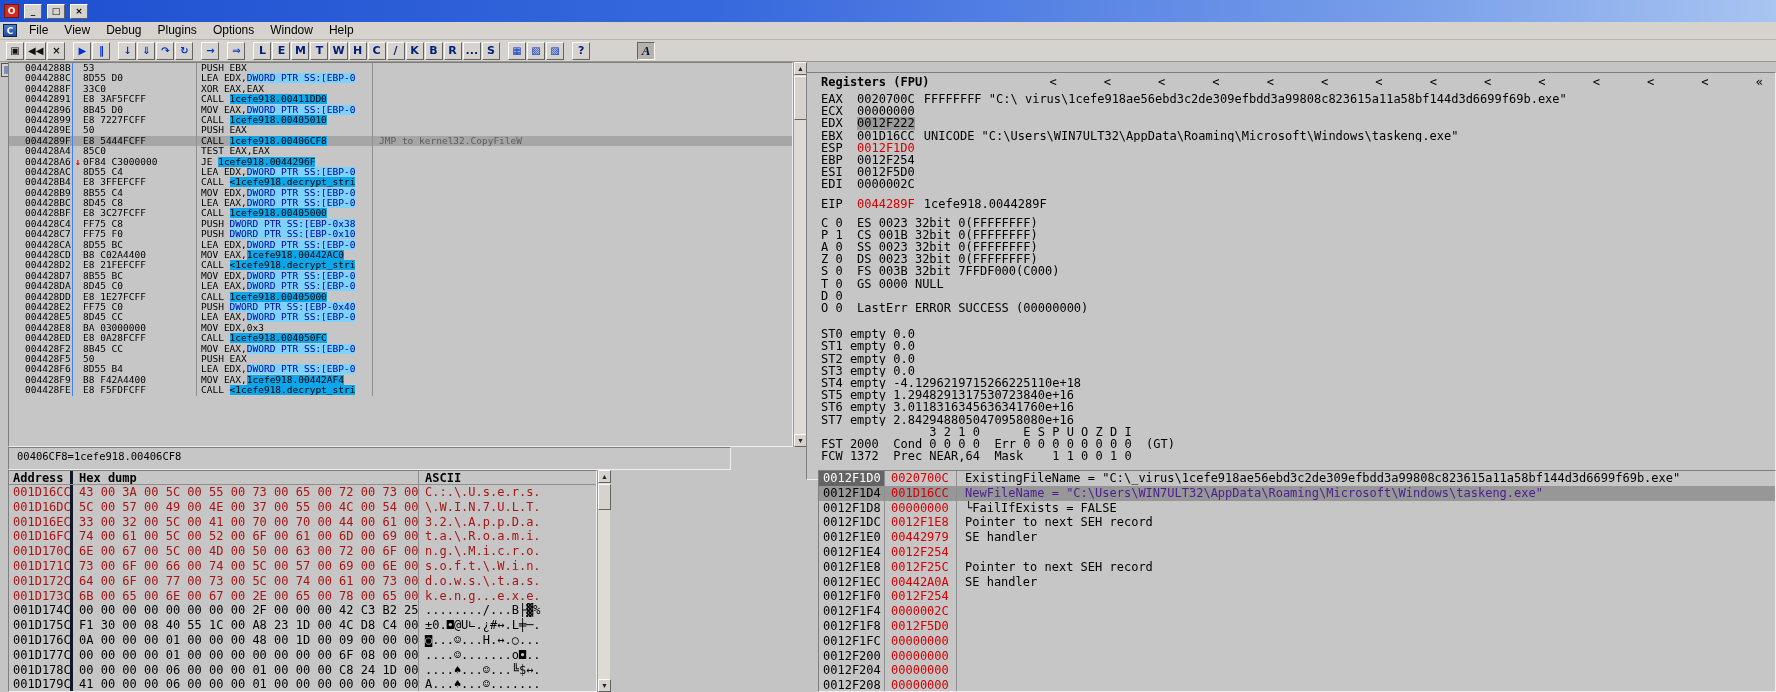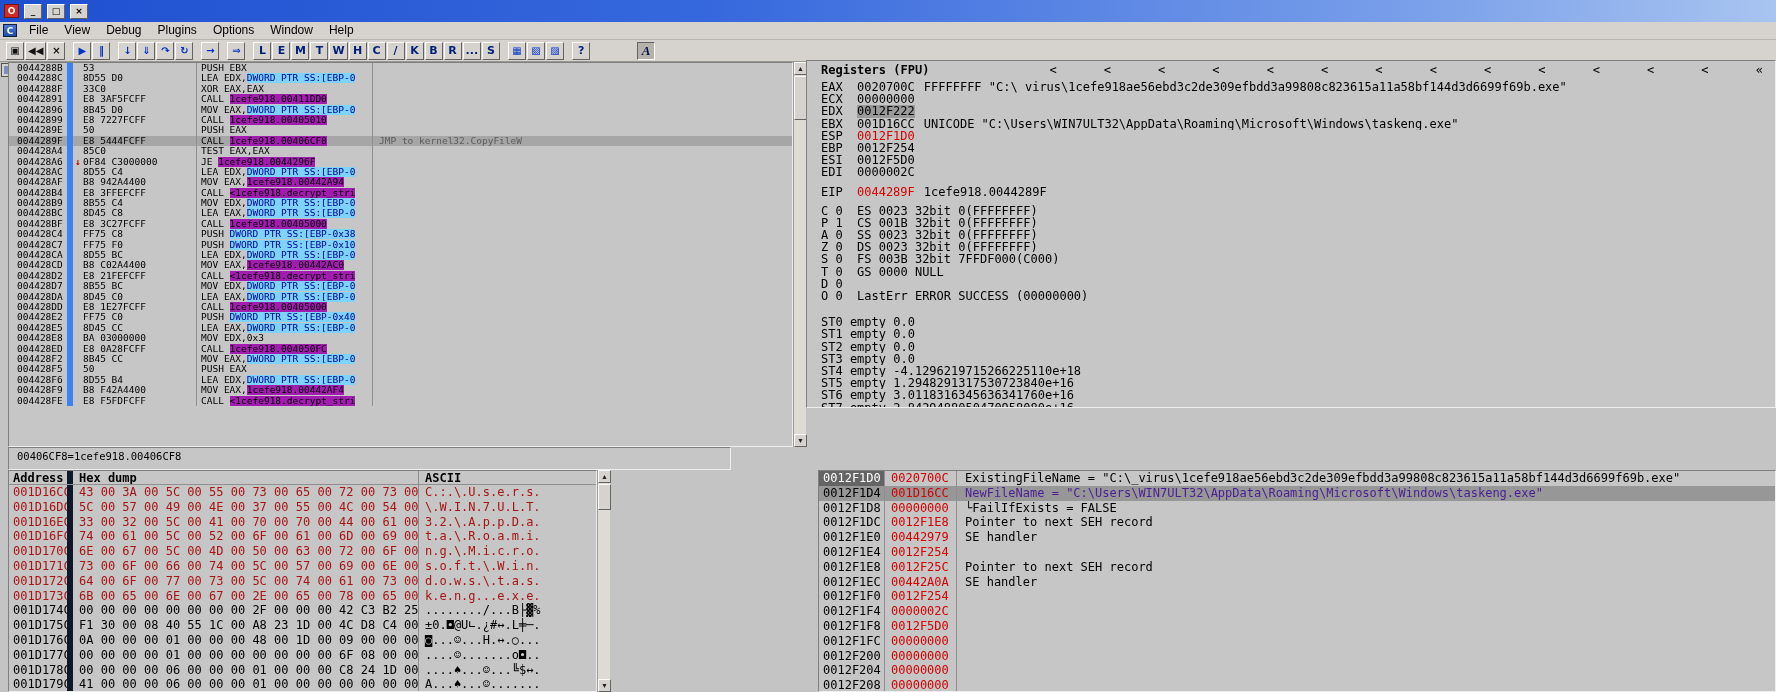--- a/index.html
+++ b/index.html
@@ -36,61 +36,61 @@
   .tb-btn.pressed{background:#b5b2aa;border-color:#636363 #fbfaf8 #fbfaf8 #636363;
     font-family:"Liberation Serif",serif;font-style:italic;font-size:13px;color:#001050}
 
   
   .pane{position:absolute;background:#c6c6c6;border:1px solid;border-color:#7f7f7f #eeeeee #eeeeee #7f7f7f}
 
   
   .disasm{left:8px;top:62px;width:785px;height:385px;font:9.5px "DejaVu Sans Mono",monospace;overflow:hidden}
   .drow{display:flex;height:10.4px;line-height:10.5px;overflow:hidden}
   .drow.sel{background:#a6a6a6}
-  .c-addr{flex:0 0 64px;padding-left:8px;border-right:6px solid #3b82f6;overflow:hidden}
+  .c-addr{flex:0 0 64px;padding-left:16px;border-right:1px solid #3b82f6;overflow:hidden}
   .c-bytes{flex:0 0 124px;display:flex;border-right:1px solid #8f8f8f;overflow:hidden}
   .abox{flex:0 0 10px;text-align:center;color:#cc0000;font-weight:bold}
   .c-ins{flex:0 0 176px;padding-left:4px;border-right:1px solid #8f8f8f;white-space:pre;overflow:hidden}
-  .seg-y{background:#a21caf;color:#000}
+  .seg-y{background:#0ea5e9;color:#000}
   .seg-m{background:#7dd3fc;color:#00009a}
   .c-cmt{flex:1;padding-left:6px;color:#5c5c5c;overflow:hidden}
 
   
   .vscroll{position:absolute;width:13px;background:#dedbd5;border-left:1px solid #9a9a9a}
   .vs-disasm{left:793px;top:62px;height:385px}
   .vs-dump{left:597px;top:470px;height:222px}
   .sb{position:absolute;left:0;width:13px;height:13px;background:#d6d3ce;border:1px solid;
     border-color:#fbfaf8 #636363 #636363 #fbfaf8;font-size:7px;line-height:11px;text-align:center;color:#222}
   .sb.up{top:0}.sb.down{bottom:0}
   .thumb{position:absolute;left:0;width:13px;background:#d6d3ce;border:1px solid;border-color:#fbfaf8 #636363 #636363 #fbfaf8}
   .vs-disasm .thumb{top:14px;height:44px}
   .vs-dump .thumb{top:14px;height:26px}
 
   
-  .registers{left:806px;top:60px;width:970px;height:348px;font:12px "DejaVu Sans Mono",monospace;overflow:hidden}
+  .registers{left:806px;top:72px;width:970px;height:408px;font:12px "DejaVu Sans Mono",monospace;overflow:hidden}
   .reg-header{height:16px;display:flex;align-items:center;padding:1px 12px 0 14px;font-weight:bold}
   .reg-arrows{flex:1;display:flex;justify-content:space-between;margin-left:120px;font-weight:normal}
   .reg-content{padding:4px 0 0 14px}
   .rline{height:12.2px;line-height:12.4px;display:flex;overflow:hidden}
   .rname{flex:0 0 36px}
   .rval.red{color:#d40000}
   .rval.hl{background:#9a9a9a}
   .rextra{margin-left:9px;white-space:pre}
   .pline{height:12.2px;line-height:12.4px;white-space:pre;overflow:hidden}
   .vgap{height:7px}
 
   
   .infopane{left:8px;top:447px;width:723px;height:23px;font:10.5px "DejaVu Sans Mono",monospace;padding:2px 0 0 8px}
 
   
   .dump{left:8px;top:470px;width:589px;height:222px;font:12px "DejaVu Sans Mono",monospace;overflow:hidden}
   .mhead{display:flex;height:14px;line-height:14px;border-bottom:1px solid #8f8f8f;font-weight:bold}
   .mrow{display:flex;height:14.8px;line-height:14.9px;overflow:hidden}
   .mrow.red{color:#a81414}
-  .m-addr{flex:0 0 64px;padding-left:4px;border-right:6px solid #0f172a;overflow:hidden}
+  .m-addr{flex:0 0 64px;padding-left:4px;border-right:3px solid #0f172a;overflow:hidden}
   .m-hex{flex:0 0 346px;padding-left:6px;border-right:1px solid #8f8f8f;white-space:pre;overflow:hidden}
   .m-ascii{flex:1;padding-left:6px;white-space:pre;overflow:hidden}
 
   
   .stack{left:818px;top:470px;width:958px;height:222px;font:12px "DejaVu Sans Mono",monospace;overflow:hidden}
   .srow{display:flex;height:14.8px;line-height:14.9px;overflow:hidden}
   .srow.sel{background:#979797}
   .srow.sel .s-cmt{color:#4c1d95}
   .s-addr{flex:0 0 66px;padding-left:4px;border-right:1px solid #8f8f8f}
   .s-addr.esp{background:#646464;color:#fff}
@@ -222,26 +222,20 @@
         <span class="c-ins"><span class="seg-p">JE </span><span class="seg-y">1cefe918.0044296F</span></span>
         <span class="c-cmt"></span>
       </div>
       <div class="drow">
         <span class="c-addr">004428AC</span>
         <span class="c-bytes"><span class="abox"></span>8D55 C4</span>
         <span class="c-ins"><span class="seg-p">LEA EDX,</span><span class="seg-m">DWORD PTR SS:[EBP-0</span></span>
         <span class="c-cmt"></span>
       </div>
       <div class="drow">
-        <span class="c-addr">004428AF</span>
-        <span class="c-bytes"><span class="abox"></span>B8 942A4400</span>
-        <span class="c-ins"><span class="seg-p">MOV EAX,</span><span class="seg-y">1cefe918.00442A94</span></span>
-        <span class="c-cmt"></span>
-      </div>
-      <div class="drow">
         <span class="c-addr">004428B4</span>
         <span class="c-bytes"><span class="abox"></span>E8 3FFEFCFF</span>
         <span class="c-ins"><span class="seg-p">CALL </span><span class="seg-y">&lt;1cefe918.decrypt_stri</span></span>
         <span class="c-cmt"></span>
       </div>
       <div class="drow">
         <span class="c-addr">004428B9</span>
         <span class="c-bytes"><span class="abox"></span>8B55 C4</span>
         <span class="c-ins"><span class="seg-p">MOV EDX,</span><span class="seg-m">DWORD PTR SS:[EBP-0</span></span>
         <span class="c-cmt"></span>

